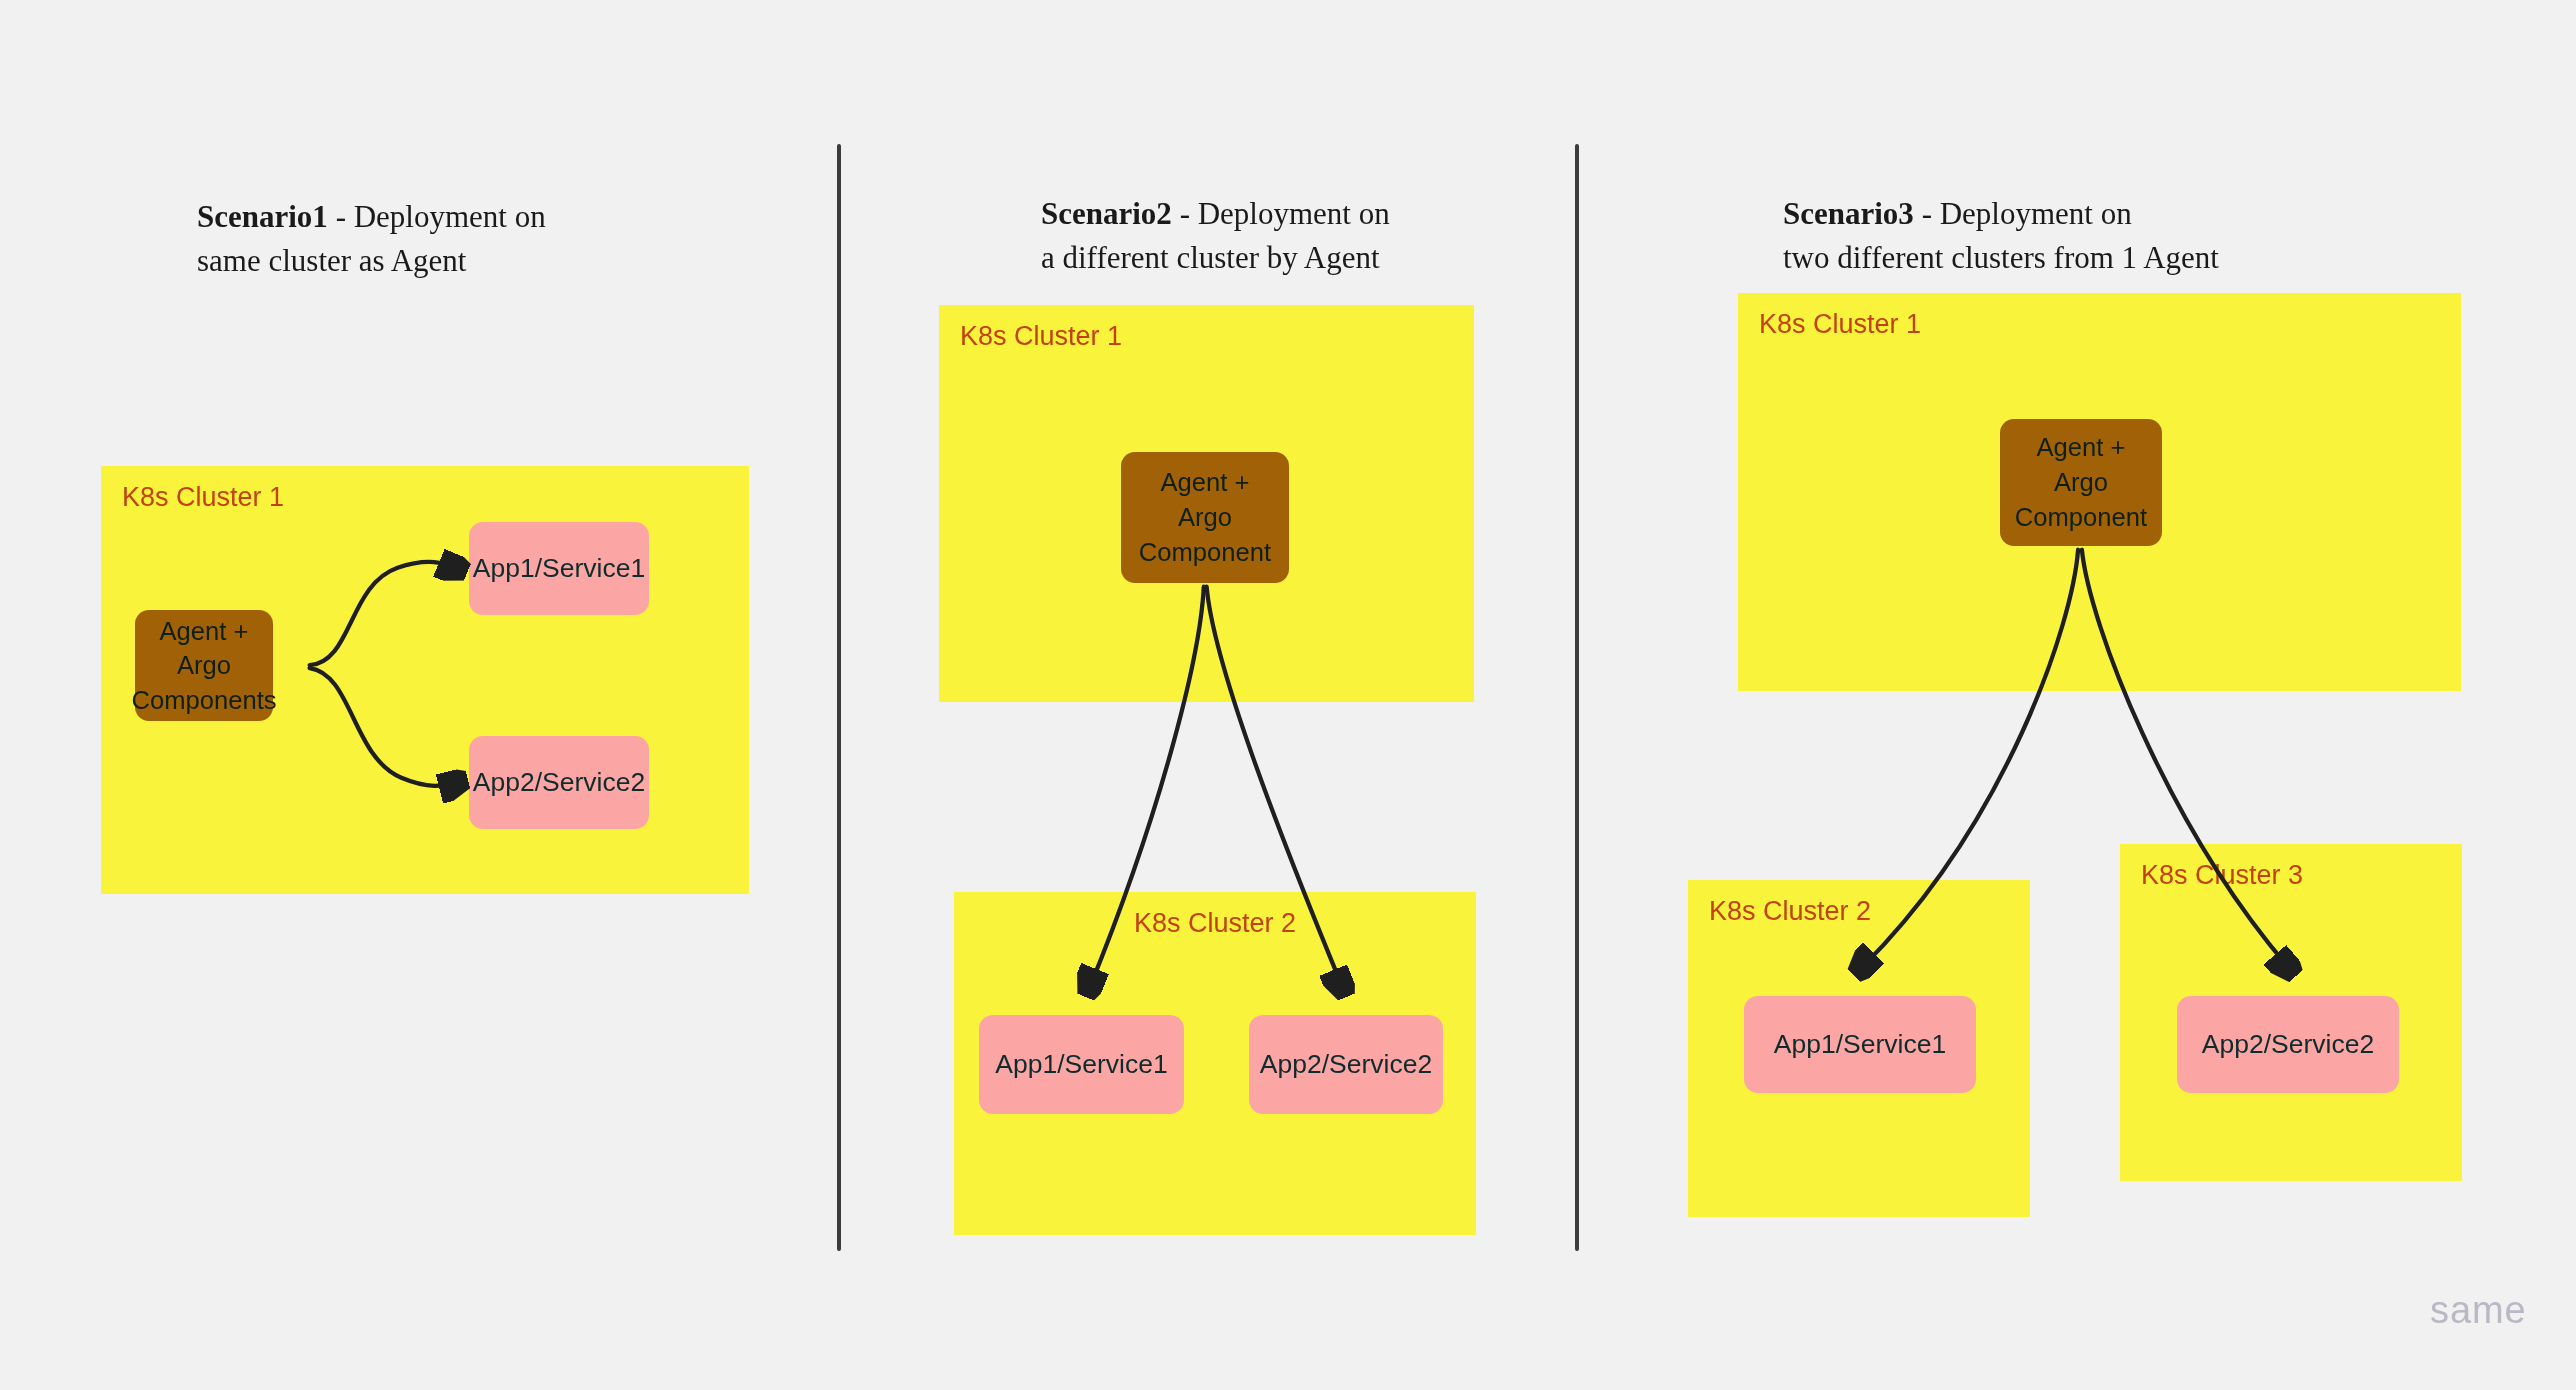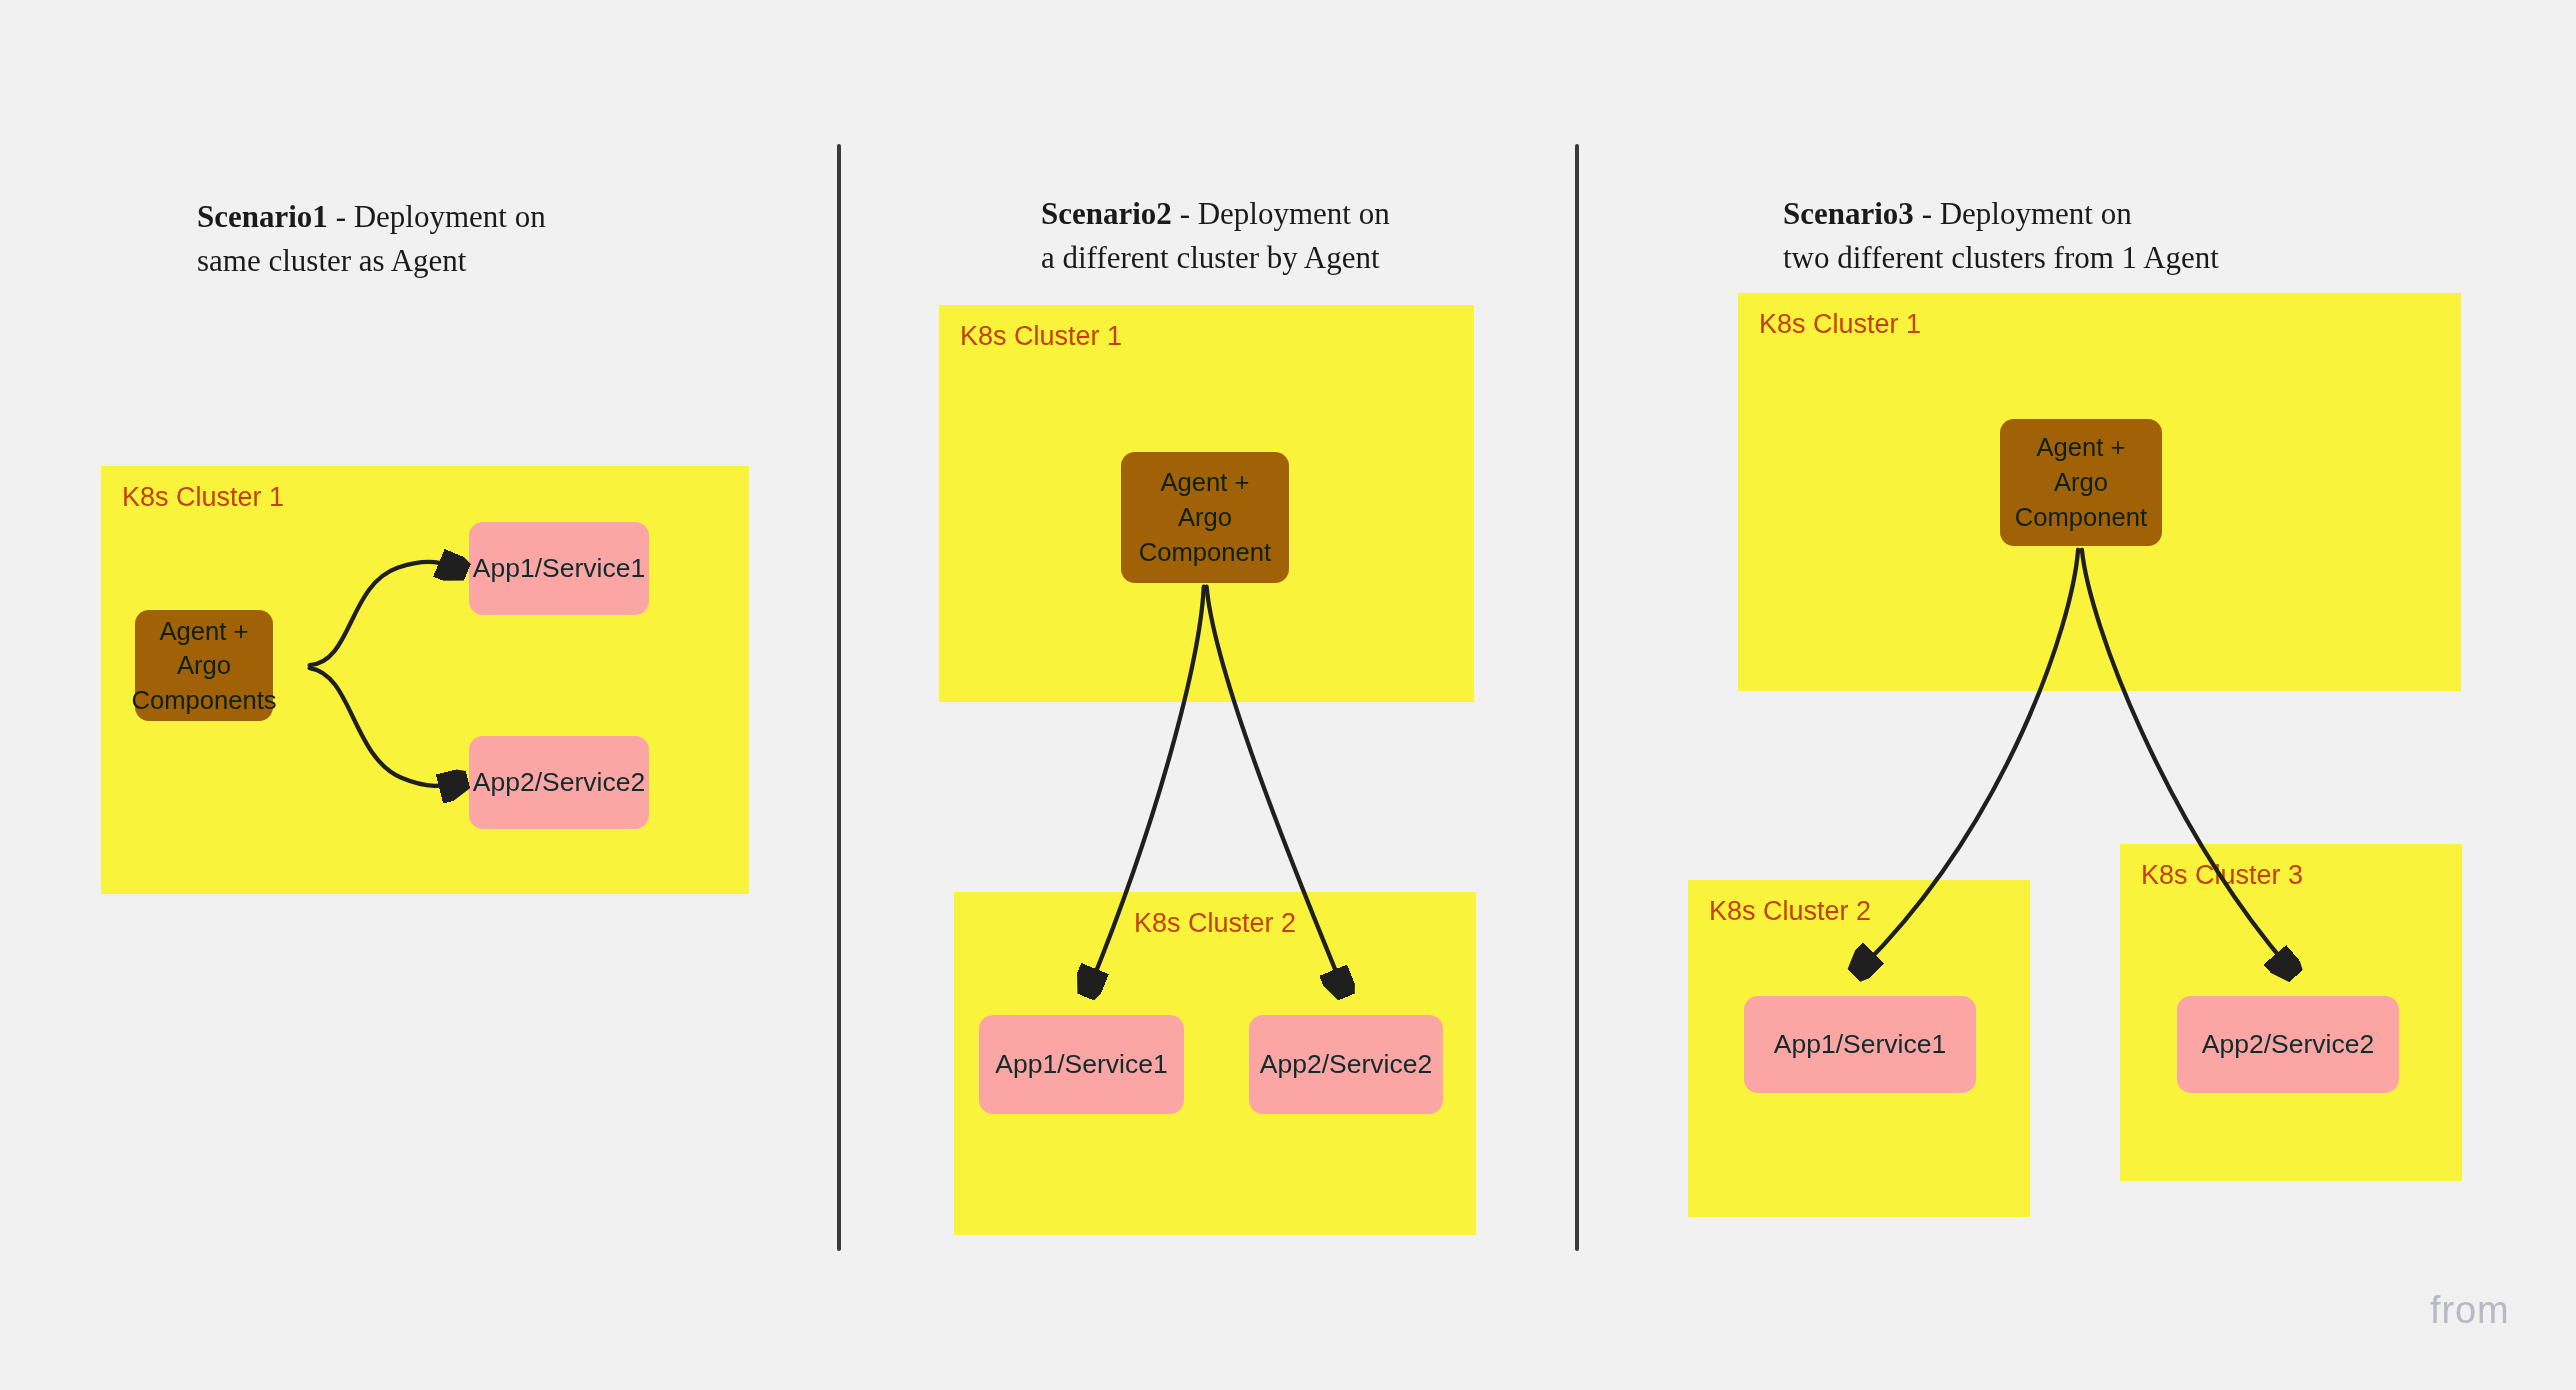--- a/index.html
+++ b/index.html
@@ -182,16 +182,16 @@
 
     <path d="M1272,620 C1268,700 1222,870 1152,1042" marker-end="url(#ah)"></path>
 
     <path d="M1275,620 C1282,700 1348,872 1418,1042" marker-end="url(#ah)"></path>
 
     <path d="M2196,581 C2190,660 2120,870 1968,1022" marker-end="url(#ah)"></path>
 
     <path d="M2200,581 C2208,660 2290,872 2418,1022" marker-end="url(#ah)"></path>
   </svg>
 
-  <div class="watermark" style="left:2430px; top:1289px;">from</div>
+  <div class="watermark" style="left:2430px; top:1289px;">same</div>
 
 </div>
 
 
 </body></html>

